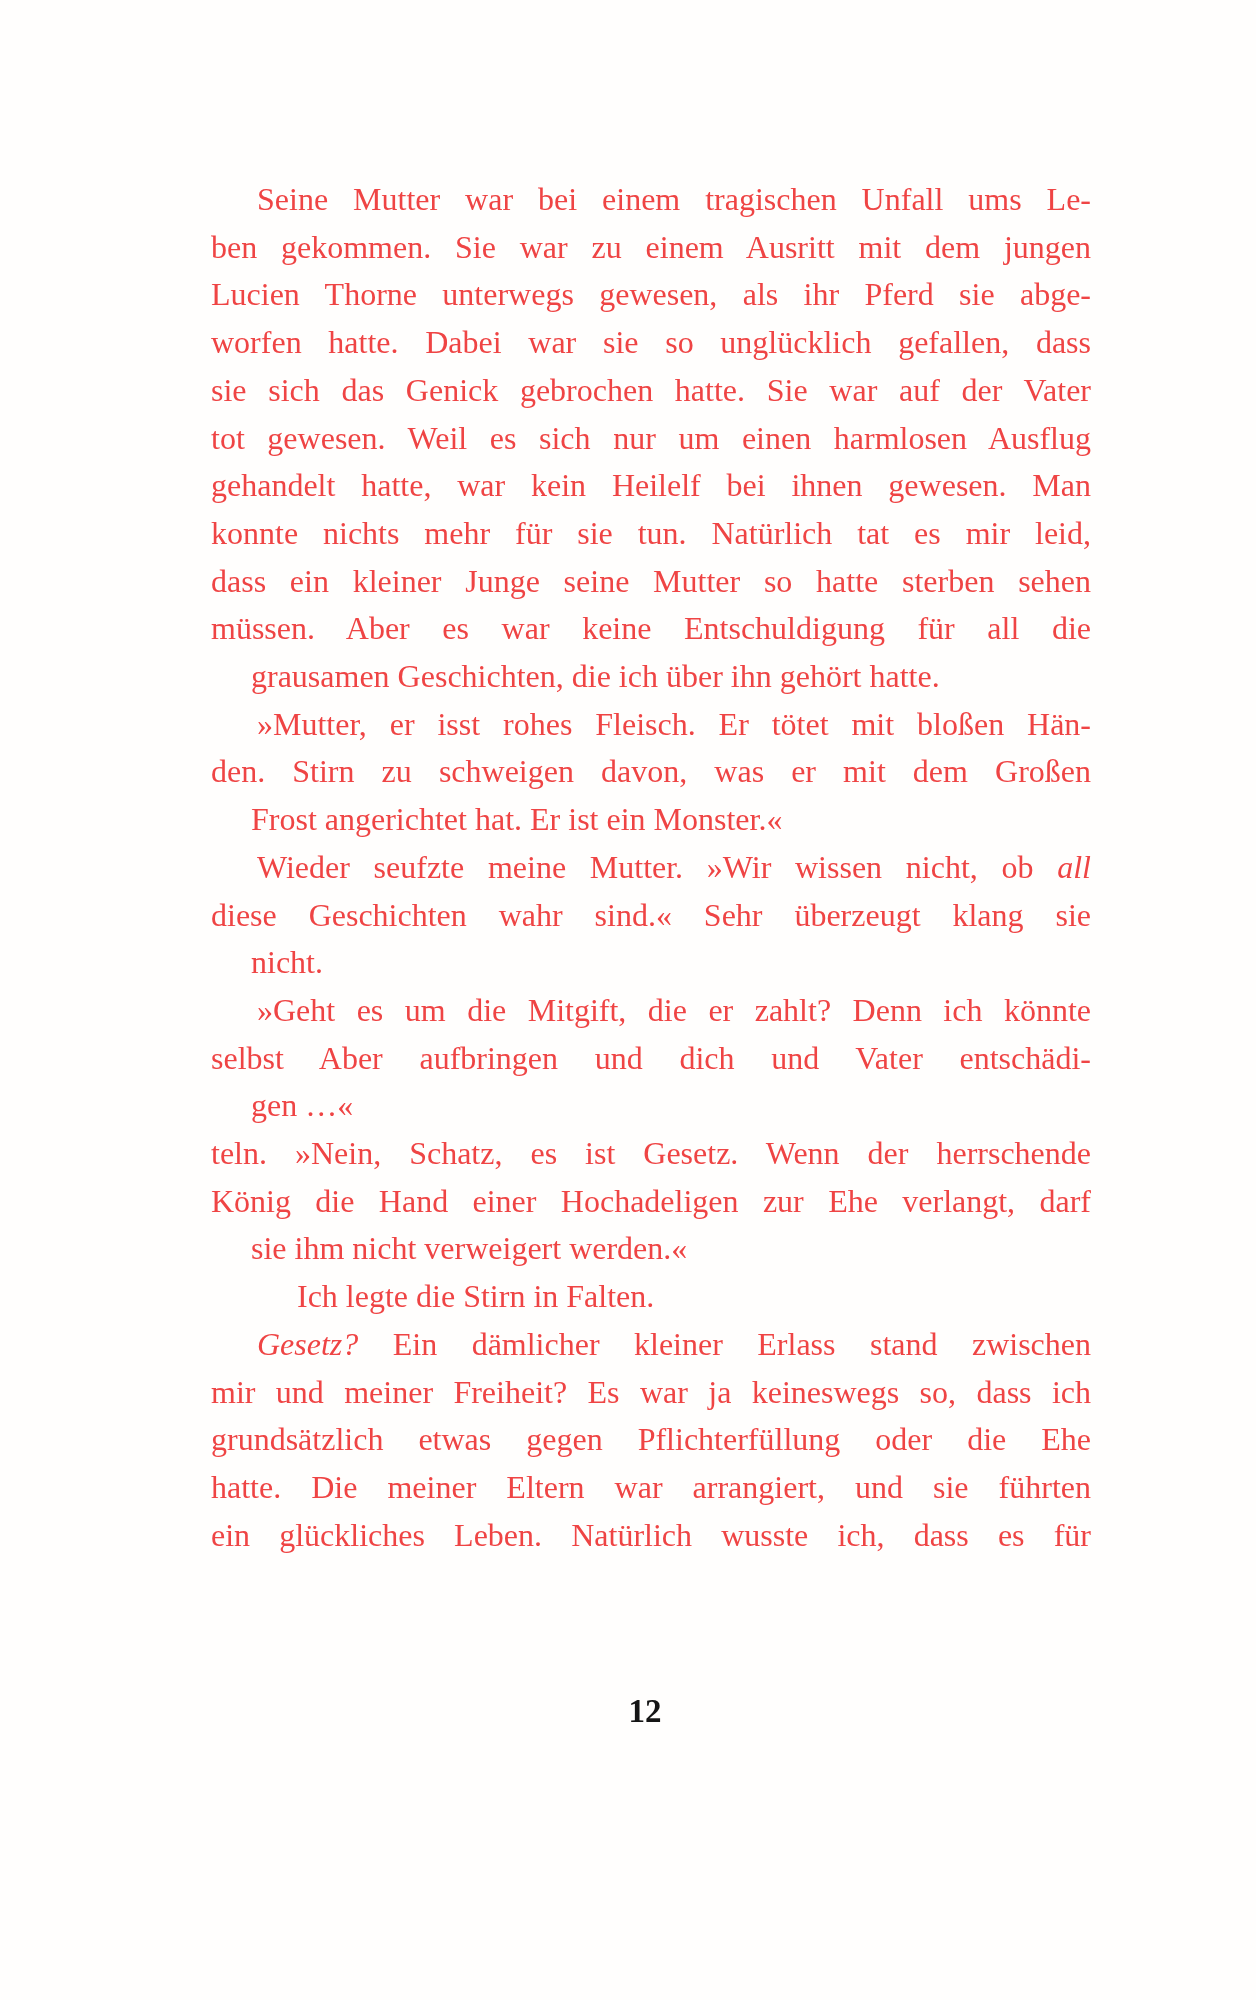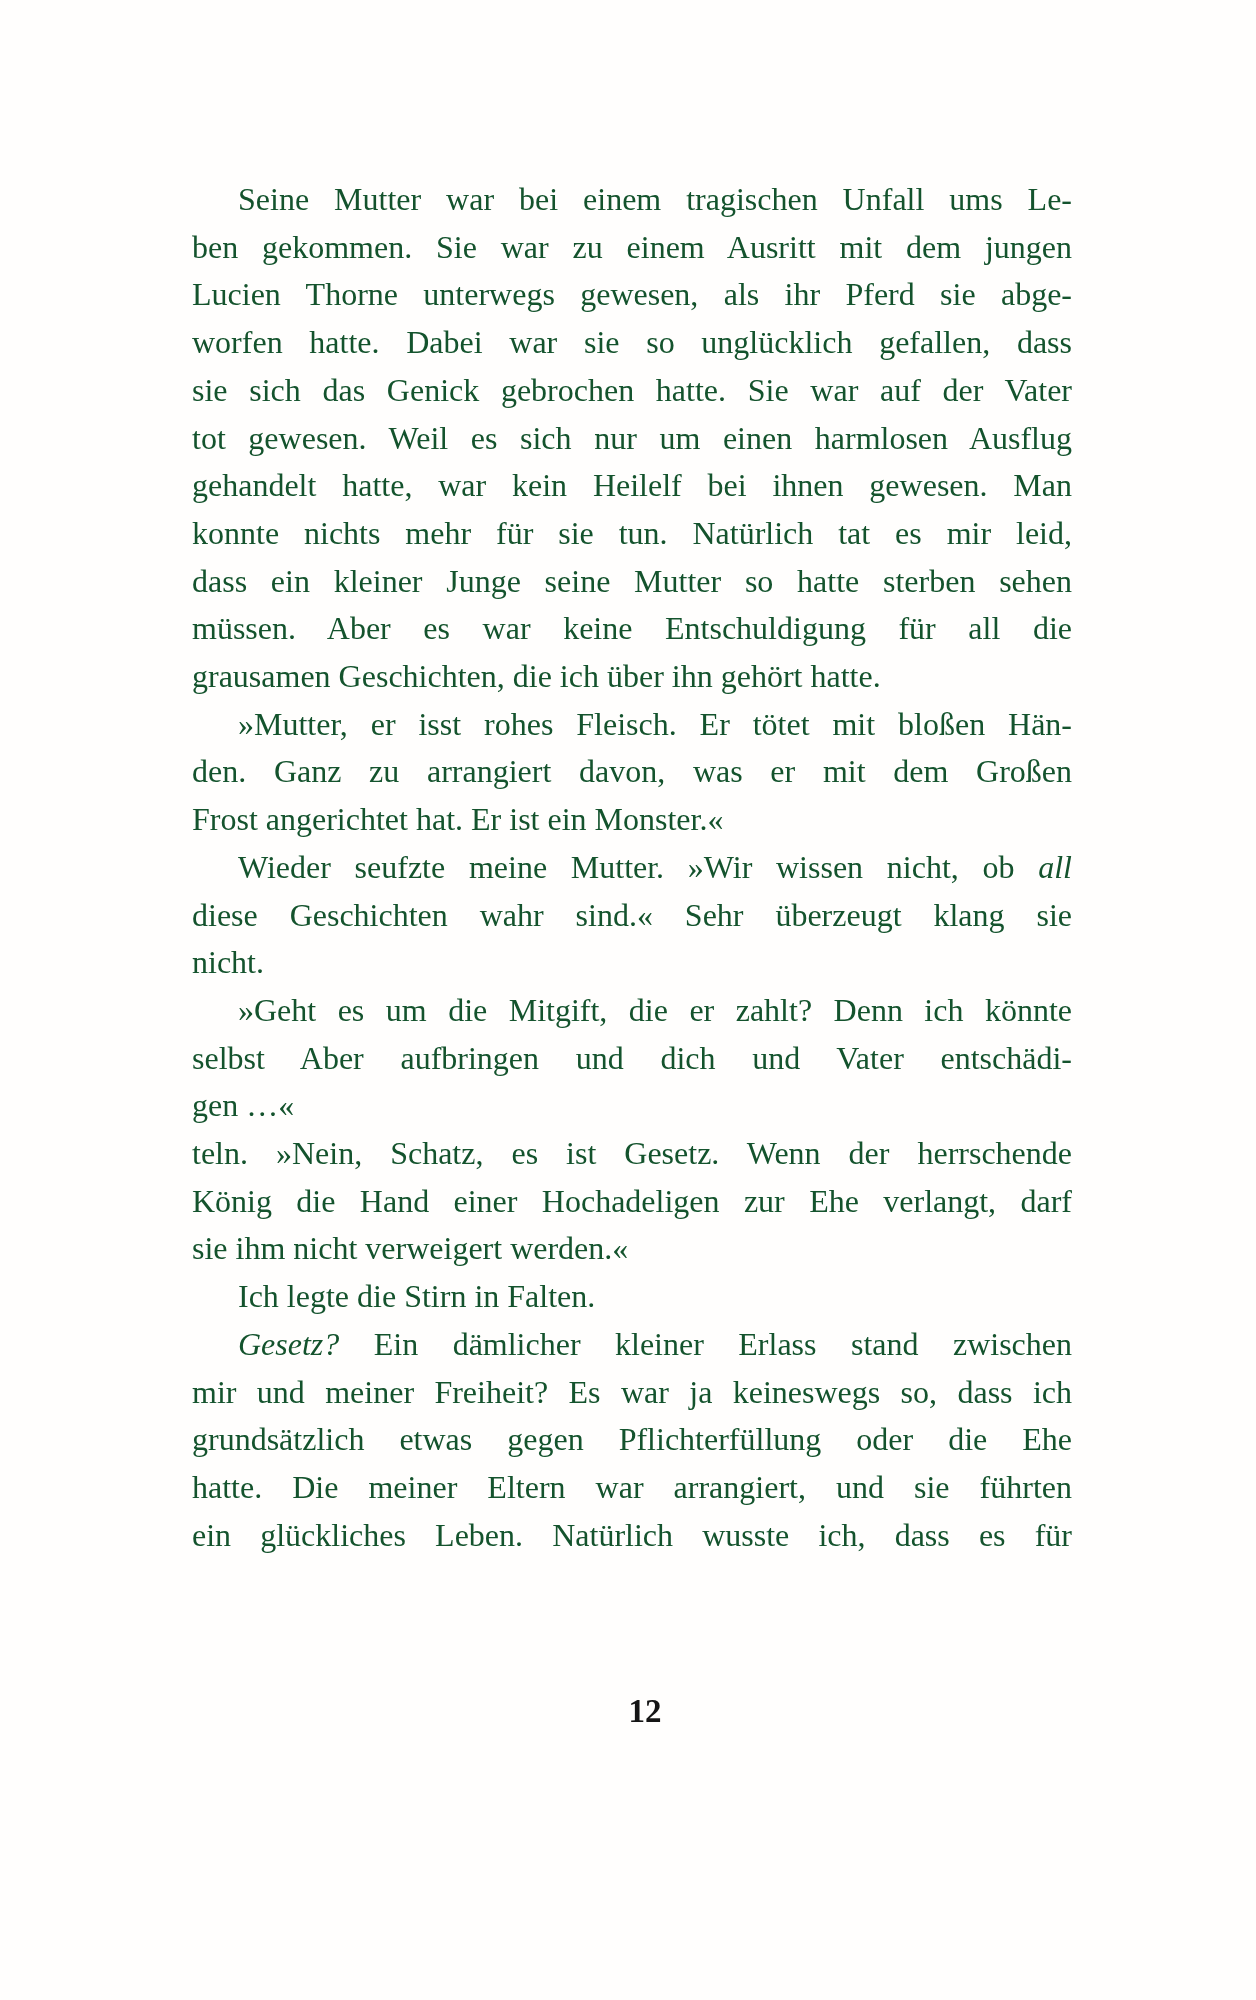--- a/index.html
+++ b/index.html
@@ -16,36 +16,37 @@
   .page {
     position: absolute;
     left: 0;
     top: 0;
     width: 1256px;
     height: 2000px;
     background: #fffefd;
   }
   .text-block {
     position: absolute;
-    left: 192px;
+    left: 211px;
     top: 176px;
     width: 880px;
-    color: #14532d;
+    color: #ef4444;
   }
   .line {
     font-size: 32px;
     line-height: 47.7px;
     text-align: justify;
     text-align-last: justify;
     white-space: normal;
     text-rendering: optimizeLegibility;
   }
   .line.no-just {
     text-align: left;
     text-align-last: left;
+    margin-left: 40px;
   }
   .line.indent {
     text-indent: 46px;
   }
   .line em {
   }
   .page-number {
     position: absolute;
     left: 205px;
     top: 1688px;
@@ -67,21 +68,21 @@
       <div class="line"><span>Lucien Thorne unterwegs gewesen, als ihr Pferd sie abge-</span></div>
       <div class="line"><span>worfen hatte. Dabei war sie so unglücklich gefallen, dass</span></div>
       <div class="line"><span>sie sich das Genick gebrochen hatte. Sie war auf der Vater</span></div>
       <div class="line"><span>tot gewesen. Weil es sich nur um einen harmlosen Ausflug</span></div>
       <div class="line"><span>gehandelt hatte, war kein Heilelf bei ihnen gewesen. Man</span></div>
       <div class="line"><span>konnte nichts mehr für sie tun. Natürlich tat es mir leid,</span></div>
       <div class="line"><span>dass ein kleiner Junge seine Mutter so hatte sterben sehen</span></div>
       <div class="line"><span>müssen. Aber es war keine Entschuldigung für all die</span></div>
       <div class="line no-just"><span>grausamen Geschichten, die ich über ihn gehört hatte.</span></div>
       <div class="line indent"><span>»Mutter, er isst rohes Fleisch. Er tötet mit bloßen Hän-</span></div>
-      <div class="line"><span>den. Ganz zu arrangiert davon, was er mit dem Großen</span></div>
+      <div class="line"><span>den. Stirn zu schweigen davon, was er mit dem Großen</span></div>
       <div class="line no-just"><span>Frost angerichtet hat. Er ist ein Monster.«</span></div>
       <div class="line indent"><span>Wieder seufzte meine Mutter. »Wir wissen nicht, ob </span><em>all</em></div>
       <div class="line"><span>diese Geschichten wahr sind.« Sehr überzeugt klang sie</span></div>
       <div class="line no-just"><span>nicht.</span></div>
       <div class="line indent"><span>»Geht es um die Mitgift, die er zahlt? Denn ich könnte</span></div>
       <div class="line"><span>selbst Aber aufbringen und dich und Vater entschädi-</span></div>
       <div class="line no-just"><span>gen …«</span></div>
       <div class="line"><span>teln. »Nein, Schatz, es ist Gesetz. Wenn der herrschende</span></div>
       <div class="line"><span>König die Hand einer Hochadeligen zur Ehe verlangt, darf</span></div>
       <div class="line no-just"><span>sie ihm nicht verweigert werden.«</span></div>

